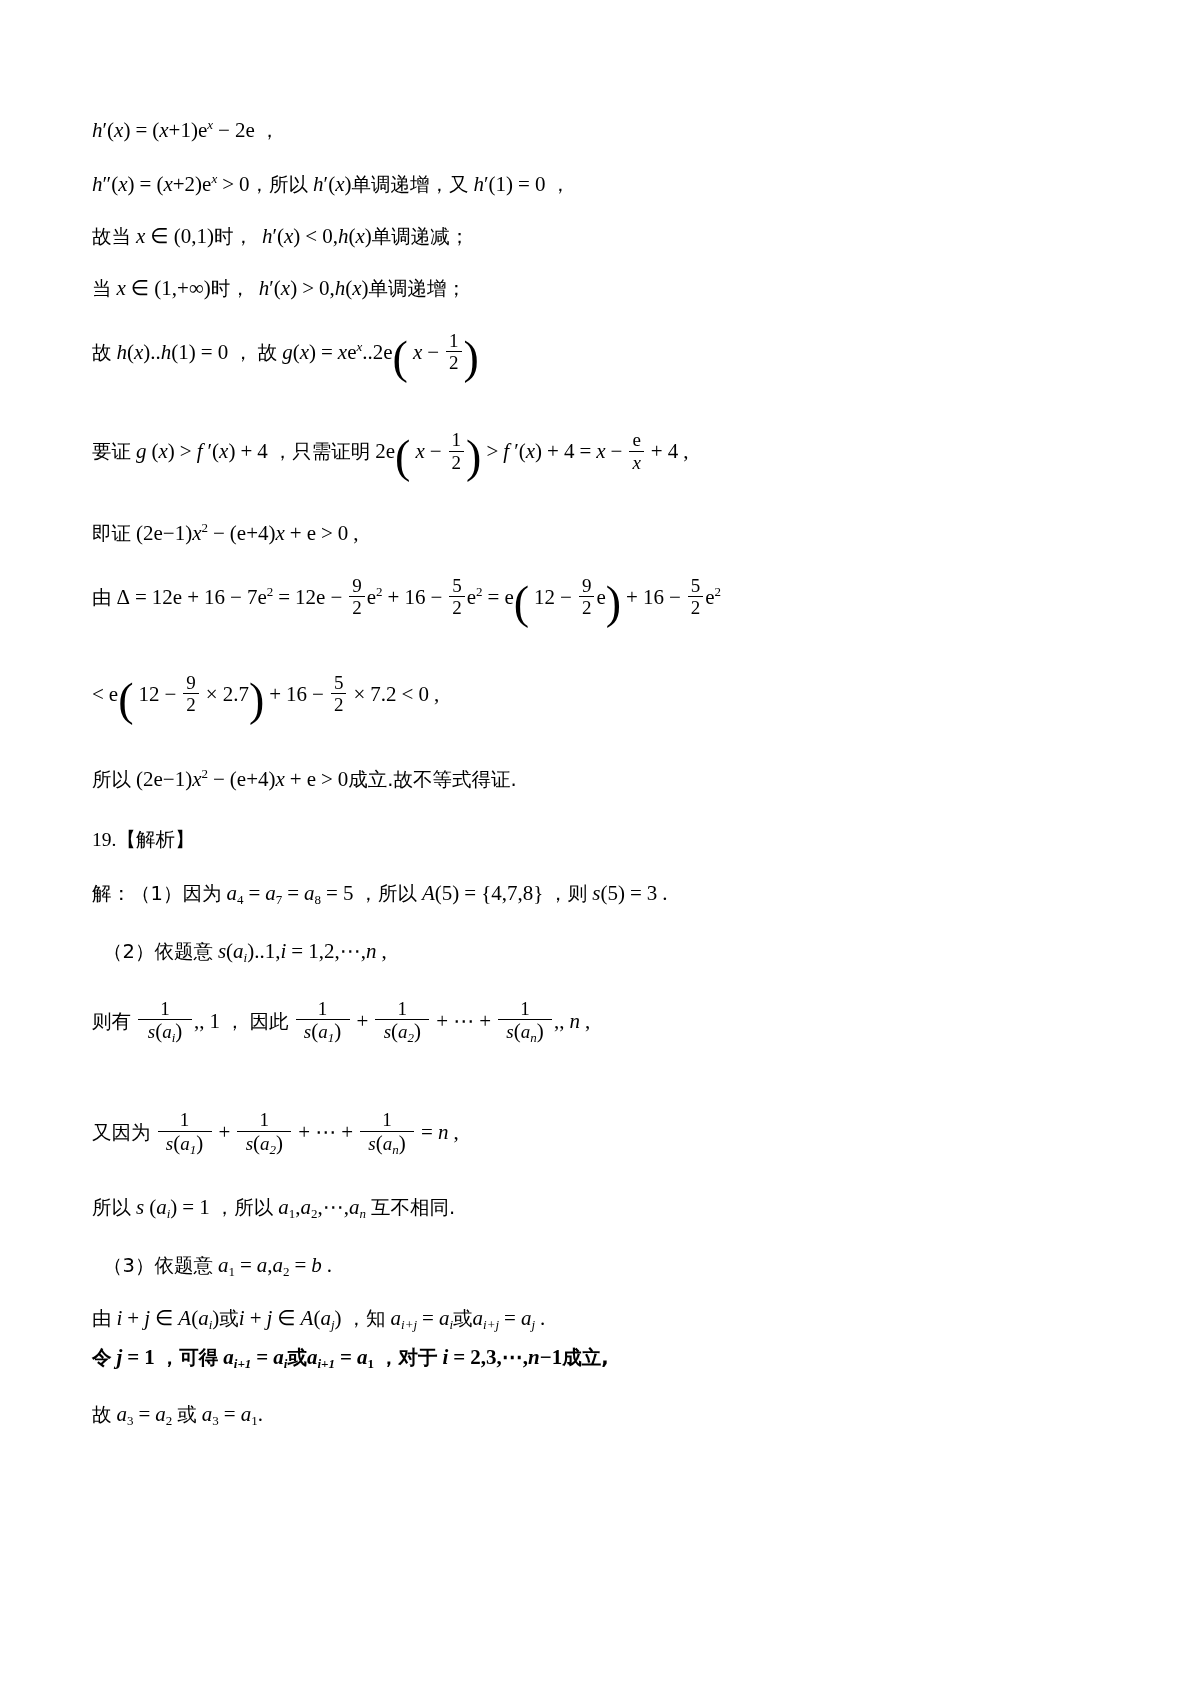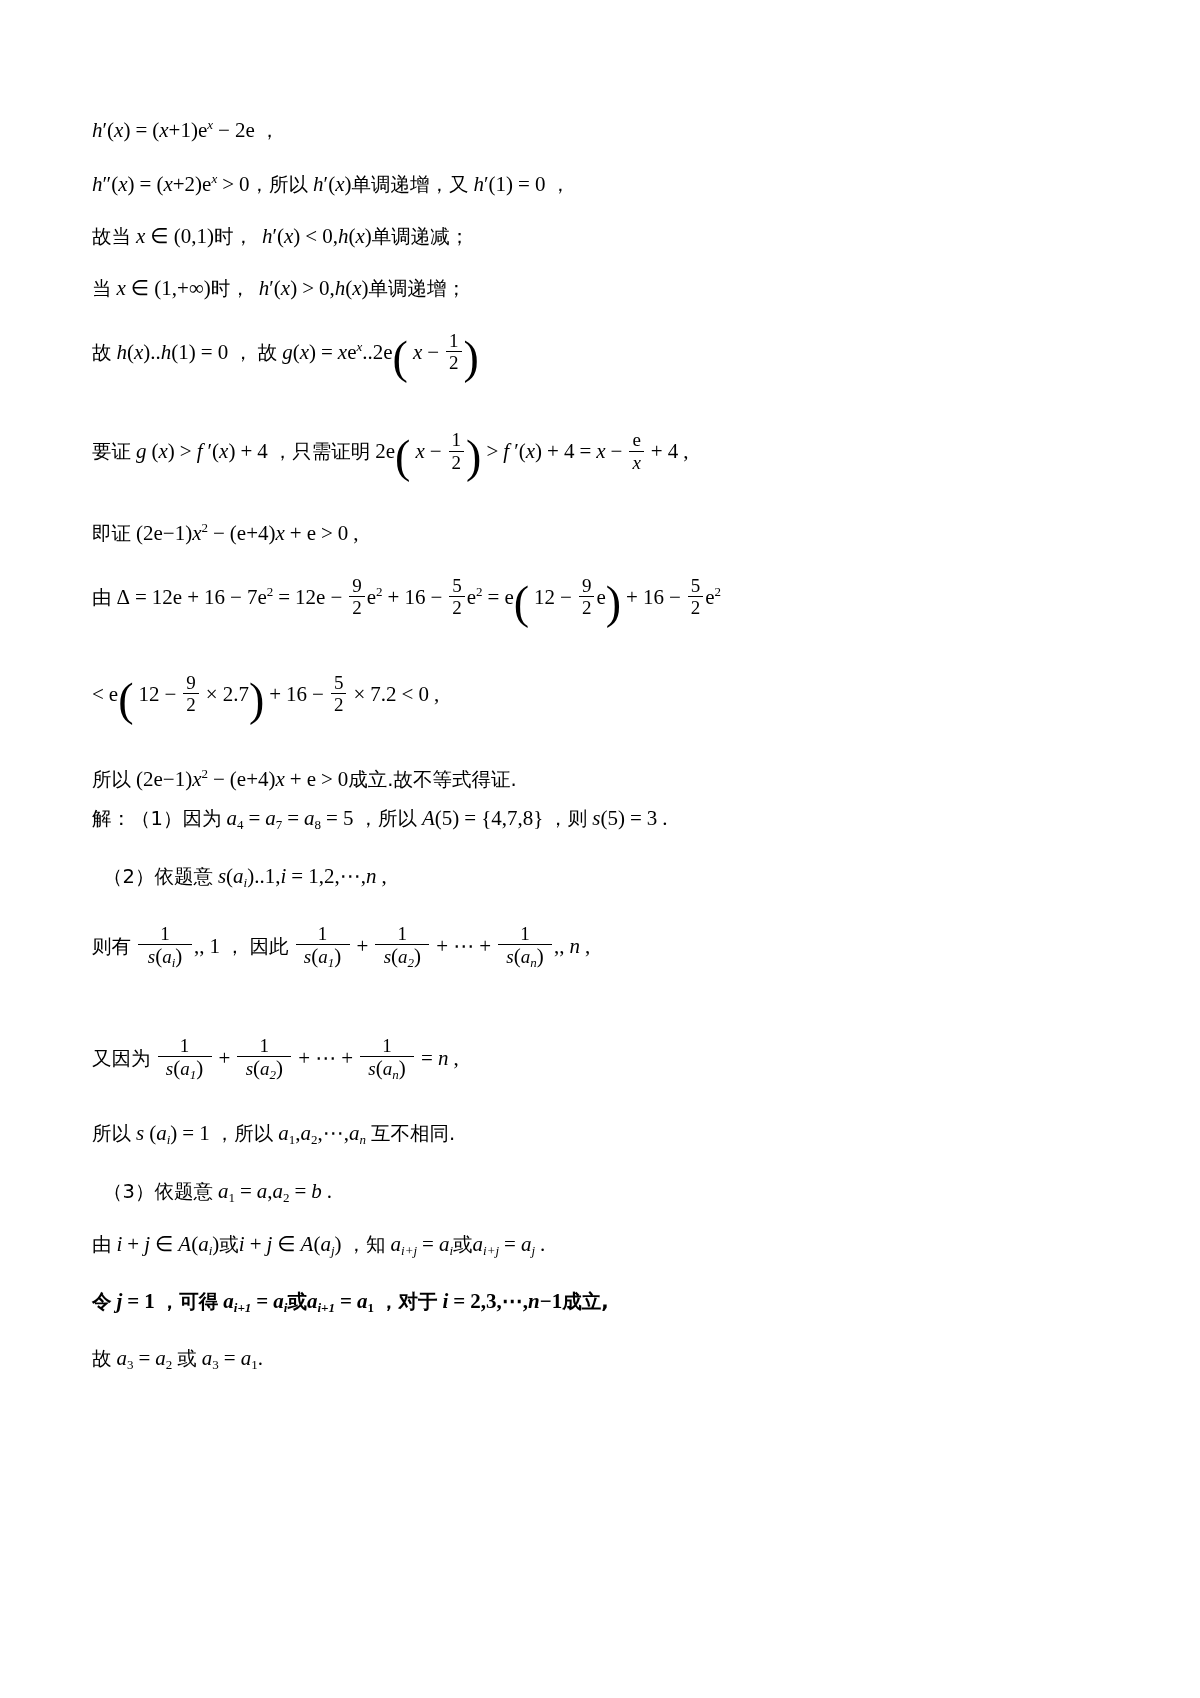--- a/index.html
+++ b/index.html
@@ -128,24 +128,27 @@
   </div>
 
   <div class="line blk tall" style="margin-top:14px; margin-bottom:46px;">
     <span class="cn">由</span><span class="sp-sm"></span><span class="mo">Δ</span><span class="sp-sm"></span><span class="mo">=</span><span class="sp-sm"></span><span class="mn">12e</span><span class="sp-sm"></span><span class="mo">+</span><span class="sp-sm"></span><span class="mn">16</span><span class="sp-sm"></span><span class="mo">−</span><span class="sp-sm"></span><span class="mn">7e</span><span class="sup up">2</span><span class="sp-sm"></span><span class="mo">=</span><span class="sp-sm"></span><span class="mn">12e</span><span class="sp-sm"></span><span class="mo">−</span><span class="sp-sm"></span><span class="frac"><span class="num">9</span><span class="den">2</span></span><span class="mn">e</span><span class="sup up">2</span><span class="sp-sm"></span><span class="mo">+</span><span class="sp-sm"></span><span class="mn">16</span><span class="sp-sm"></span><span class="mo">−</span><span class="sp-sm"></span><span class="frac"><span class="num">5</span><span class="den">2</span></span><span class="mn">e</span><span class="sup up">2</span><span class="sp-sm"></span><span class="mo">=</span><span class="sp-sm"></span><span class="mn">e</span><span class="paren-xl">(</span><span class="sp-sm"></span><span class="mn">12</span><span class="sp-sm"></span><span class="mo">−</span><span class="sp-sm"></span><span class="frac"><span class="num">9</span><span class="den">2</span></span><span class="mn">e</span><span class="paren-xl">)</span><span class="sp-sm"></span><span class="mo">+</span><span class="sp-sm"></span><span class="mn">16</span><span class="sp-sm"></span><span class="mo">−</span><span class="sp-sm"></span><span class="frac"><span class="num">5</span><span class="den">2</span></span><span class="mn">e</span><span class="sup up">2</span>
   </div>
 
   <div class="line blk tall" style="margin-bottom:44px;">
     <span class="mo">&lt;</span><span class="sp-sm"></span><span class="mn">e</span><span class="paren-xl">(</span><span class="sp-sm"></span><span class="mn">12</span><span class="sp-sm"></span><span class="mo">−</span><span class="sp-sm"></span><span class="frac"><span class="num">9</span><span class="den">2</span></span><span class="sp-sm"></span><span class="mo">×</span><span class="sp-sm"></span><span class="mn">2.7</span><span class="paren-xl">)</span><span class="sp-sm"></span><span class="mo">+</span><span class="sp-sm"></span><span class="mn">16</span><span class="sp-sm"></span><span class="mo">−</span><span class="sp-sm"></span><span class="frac"><span class="num">5</span><span class="den">2</span></span><span class="sp-sm"></span><span class="mo">×</span><span class="sp-sm"></span><span class="mn">7.2</span><span class="sp-sm"></span><span class="mo">&lt;</span><span class="sp-sm"></span><span class="mn">0</span><span class="sp-sm"></span><span class="mo">,</span>
   </div>
 
-  <div class="line" style="margin-bottom:18px;">
+  <div class="line" style="margin-bottom:40px;">
     <span class="cn">所以</span><span class="sp-sm"></span><span class="mo">(</span><span class="mn">2e</span><span class="mo">−</span><span class="mn">1</span><span class="mo">)</span><span class="mi">x</span><span class="sup up">2</span><span class="sp-sm"></span><span class="mo">−</span><span class="sp-sm"></span><span class="mo">(</span><span class="mn">e</span><span class="mo">+</span><span class="mn">4</span><span class="mo">)</span><span class="mi">x</span><span class="sp-sm"></span><span class="mo">+</span><span class="sp-sm"></span><span class="mn">e</span><span class="sp-sm"></span><span class="mo">&gt;</span><span class="sp-sm"></span><span class="mn">0</span><span class="cn">成立.故不等式得证.</span>
   </div>
 
+  <div class="line" style="margin-bottom:33px;">
+    <span class="sec"><span class="num">19.</span></span><span class="sec">【解析】</span>
+  </div>
 
   <div class="line" style="margin-bottom:35px;">
     <span class="cn">解：（1）因为</span><span class="sp-sm"></span><span class="mi">a</span><span class="sub up">4</span><span class="sp-sm"></span><span class="mo">=</span><span class="sp-sm"></span><span class="mi">a</span><span class="sub up">7</span><span class="sp-sm"></span><span class="mo">=</span><span class="sp-sm"></span><span class="mi">a</span><span class="sub up">8</span><span class="sp-sm"></span><span class="mo">=</span><span class="sp-sm"></span><span class="mn">5</span><span class="sp-sm"></span><span class="cn">，所以</span><span class="sp-sm"></span><span class="mi">A</span><span class="mo">(</span><span class="mn">5</span><span class="mo">)</span><span class="sp-sm"></span><span class="mo">=</span><span class="sp-sm"></span><span class="mo">{</span><span class="mn">4,7,8</span><span class="mo">}</span><span class="sp-sm"></span><span class="cn">，则</span><span class="sp-sm"></span><span class="mi">s</span><span class="mo">(</span><span class="mn">5</span><span class="mo">)</span><span class="sp-sm"></span><span class="mo">=</span><span class="sp-sm"></span><span class="mn">3</span><span class="sp-sm"></span><span class="mo">.</span>
   </div>
 
   <div class="line indent" style="margin-bottom:34px;">
     <span class="cn">（2）依题意</span><span class="sp-sm"></span><span class="mi">s</span><span class="mo">(</span><span class="mi">a</span><span class="sub">i</span><span class="mo">)</span><span class="mo">..</span><span class="mn">1,</span><span class="mi">i</span><span class="sp-sm"></span><span class="mo">=</span><span class="sp-sm"></span><span class="mn">1,2,</span><span class="mo">⋯</span><span class="mn">,</span><span class="mi">n</span><span class="sp-sm"></span><span class="mo">,</span>
   </div>
 
   <div class="line" style="margin-bottom:64px;">
@@ -157,21 +160,21 @@
   </div>
 
   <div class="line" style="margin-bottom:35px;">
     <span class="cn">所以</span><span class="sp-sm"></span><span class="mi">s</span><span class="sp-sm"></span><span class="mo">(</span><span class="mi">a</span><span class="sub">i</span><span class="mo">)</span><span class="sp-sm"></span><span class="mo">=</span><span class="sp-sm"></span><span class="mn">1</span><span class="sp-sm"></span><span class="cn">，所以</span><span class="sp-sm"></span><span class="mi">a</span><span class="sub up">1</span><span class="mn">,</span><span class="mi">a</span><span class="sub up">2</span><span class="mn">,</span><span class="mo">⋯</span><span class="mn">,</span><span class="mi">a</span><span class="sub">n</span><span class="sp-sm"></span><span class="cn">互不相同.</span>
   </div>
 
   <div class="line indent" style="margin-bottom:30px;">
     <span class="cn">（3）依题意</span><span class="sp-sm"></span><span class="mi">a</span><span class="sub up">1</span><span class="sp-sm"></span><span class="mo">=</span><span class="sp-sm"></span><span class="mi">a</span><span class="mn">,</span><span class="mi">a</span><span class="sub up">2</span><span class="sp-sm"></span><span class="mo">=</span><span class="sp-sm"></span><span class="mi">b</span><span class="sp-sm"></span><span class="mo">.</span>
   </div>
 
-  <div class="line" style="margin-bottom:34px;">
+  <div class="line" style="margin-bottom:16px;">
     <span class="cn">由</span><span class="sp-sm"></span><span class="mi">i</span><span class="sp-sm"></span><span class="mo">+</span><span class="sp-sm"></span><span class="mi">j</span><span class="sp-sm"></span><span class="mo">∈</span><span class="sp-sm"></span><span class="mi">A</span><span class="mo">(</span><span class="mi">a</span><span class="sub">i</span><span class="mo">)</span><span class="cn">或</span><span class="mi">i</span><span class="sp-sm"></span><span class="mo">+</span><span class="sp-sm"></span><span class="mi">j</span><span class="sp-sm"></span><span class="mo">∈</span><span class="sp-sm"></span><span class="mi">A</span><span class="mo">(</span><span class="mi">a</span><span class="sub">j</span><span class="mo">)</span><span class="sp-sm"></span><span class="cn">，</span><span class="cn">知</span><span class="sp-sm"></span><span class="mi">a</span><span class="sub">i+j</span><span class="sp-sm"></span><span class="mo">=</span><span class="sp-sm"></span><span class="mi">a</span><span class="sub">i</span><span class="cn">或</span><span class="mi">a</span><span class="sub">i+j</span><span class="sp-sm"></span><span class="mo">=</span><span class="sp-sm"></span><span class="mi">a</span><span class="sub">j</span><span class="sp-sm"></span><span class="mo">.</span>
   </div>
 
   <div class="line" style="margin-bottom:34px;font-weight:bold;">
     <span class="cn">令</span><span class="sp-sm"></span><span class="mi">j</span><span class="sp-sm"></span><span class="mo">=</span><span class="sp-sm"></span><span class="mn">1</span><span class="sp-sm"></span><span class="cn">，</span><span class="cn">可得</span><span class="sp-sm"></span><span class="mi">a</span><span class="sub">i+1</span><span class="sp-sm"></span><span class="mo">=</span><span class="sp-sm"></span><span class="mi">a</span><span class="sub">i</span><span class="cn">或</span><span class="mi">a</span><span class="sub">i+1</span><span class="sp-sm"></span><span class="mo">=</span><span class="sp-sm"></span><span class="mi">a</span><span class="sub up">1</span><span class="sp-sm"></span><span class="cn">，对于</span><span class="sp-sm"></span><span class="mi">i</span><span class="sp-sm"></span><span class="mo">=</span><span class="sp-sm"></span><span class="mn">2,3,</span><span class="mo">⋯</span><span class="mn">,</span><span class="mi">n</span><span class="mo">−</span><span class="mn">1</span><span class="cn">成立,</span>
   </div>
 
   <div class="line">
     <span class="cn">故</span><span class="sp-sm"></span><span class="mi">a</span><span class="sub up">3</span><span class="sp-sm"></span><span class="mo">=</span><span class="sp-sm"></span><span class="mi">a</span><span class="sub up">2</span><span class="sp-sm"></span><span class="cn">或</span><span class="sp-sm"></span><span class="mi">a</span><span class="sub up">3</span><span class="sp-sm"></span><span class="mo">=</span><span class="sp-sm"></span><span class="mi">a</span><span class="sub up">1</span><span class="mo">.</span>
   </div>

